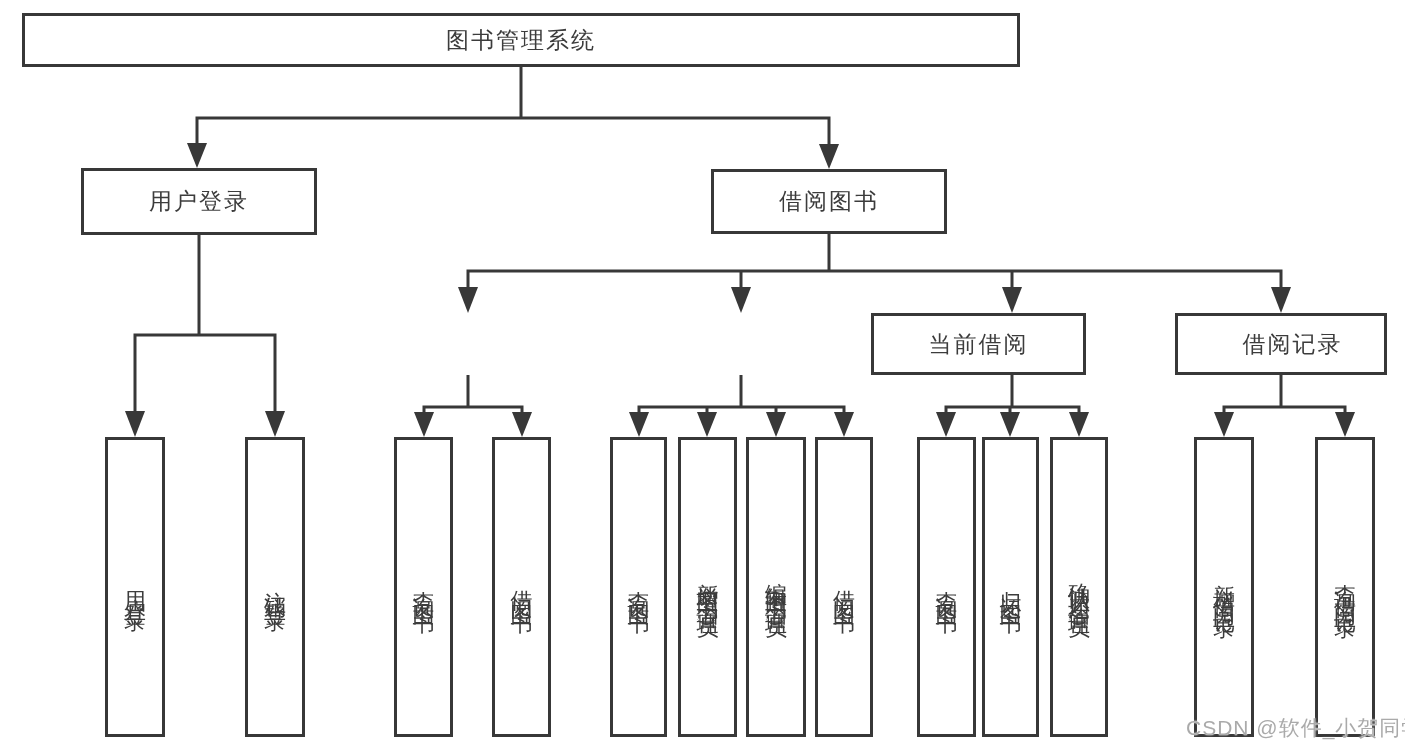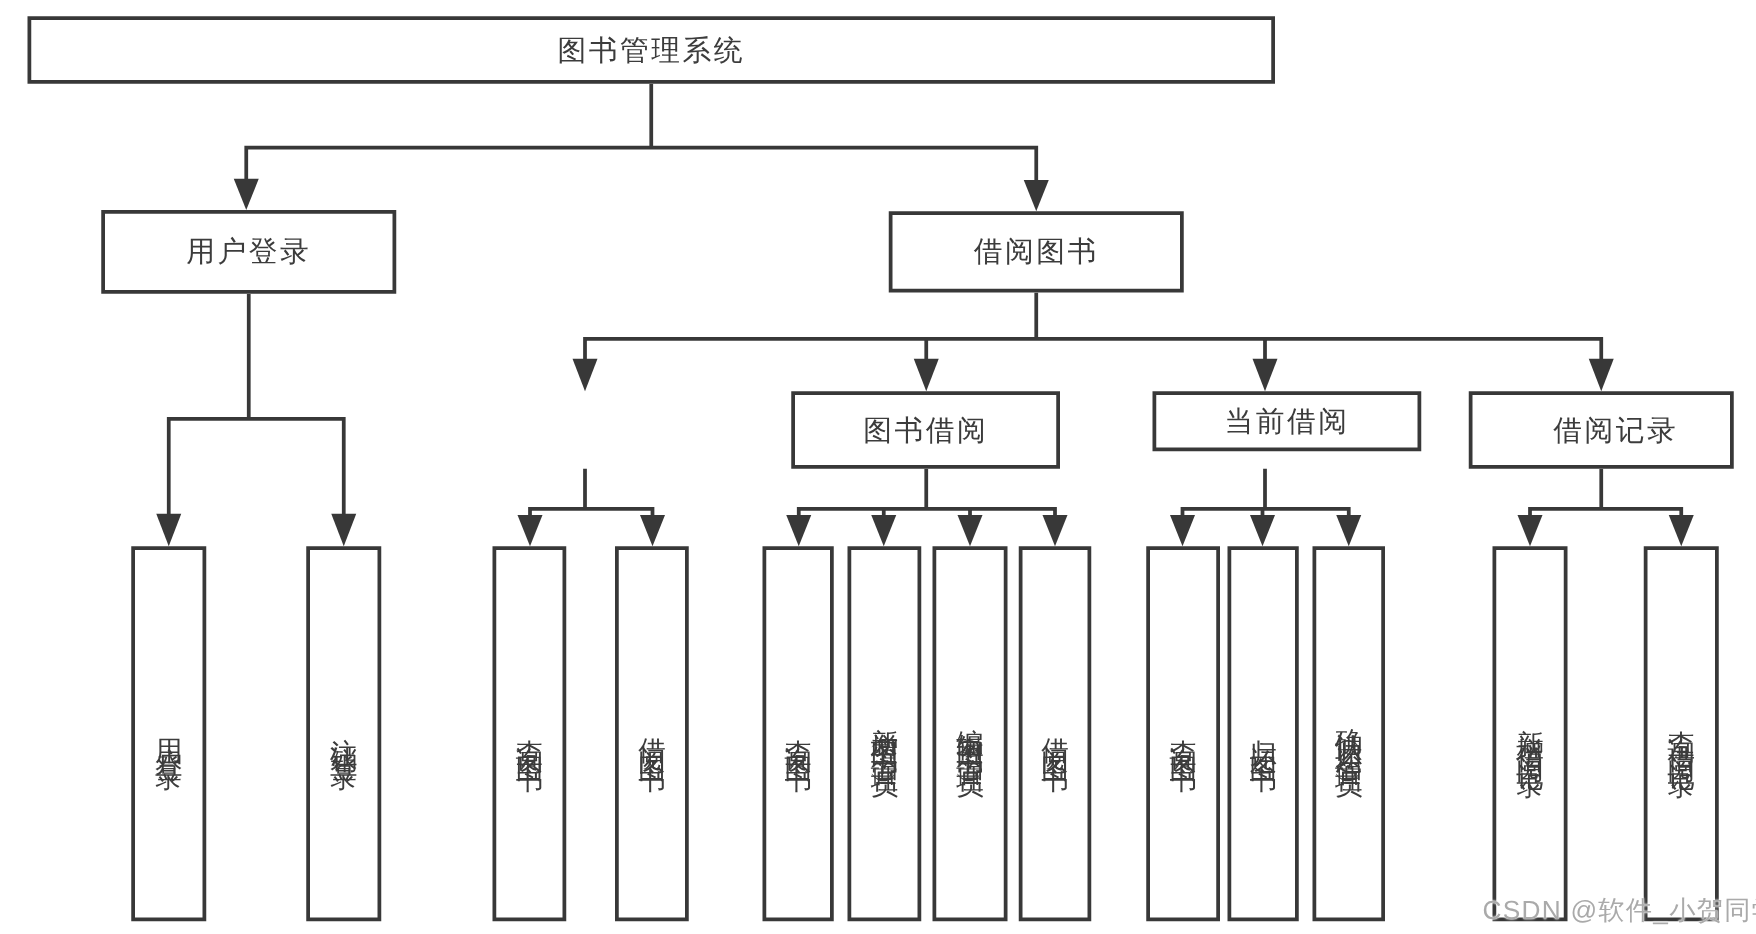--- a/index.html
+++ b/index.html
@@ -108,24 +108,21 @@
     <span class="hlabel">图书管理系统</span>
   </div>
 
   <div class="box" style="left:81px;top:168px;width:236px;height:67px;">
     <span class="hlabel">用户登录</span>
   </div>
   <div class="box" style="left:711px;top:169px;width:236px;height:65px;">
     <span class="hlabel">借阅图书</span>
   </div>
 
-  <div class="box" style="left:633px;top:313px;width:215px;height:62px;">
-    <span class="hlabel">图书借阅</span>
-  </div>
-  <div class="box" style="left:922px;top:313px;width:215px;height:48px;">
+  <div class="box" style="left:871px;top:313px;width:215px;height:62px;">
     <span class="hlabel">当前借阅</span>
   </div>
   <div class="box" style="left:1175px;top:313px;width:212px;height:62px;padding-left:23px;">
     <span class="hlabel">借阅记录</span>
   </div>
 
   <div class="box vbox" style="left:105px;top:437px;width:60px;height:300px;">
     <span class="vlabel">用户登录</span>
   </div>
   <div class="box vbox" style="left:245px;top:437px;width:60px;height:300px;">

